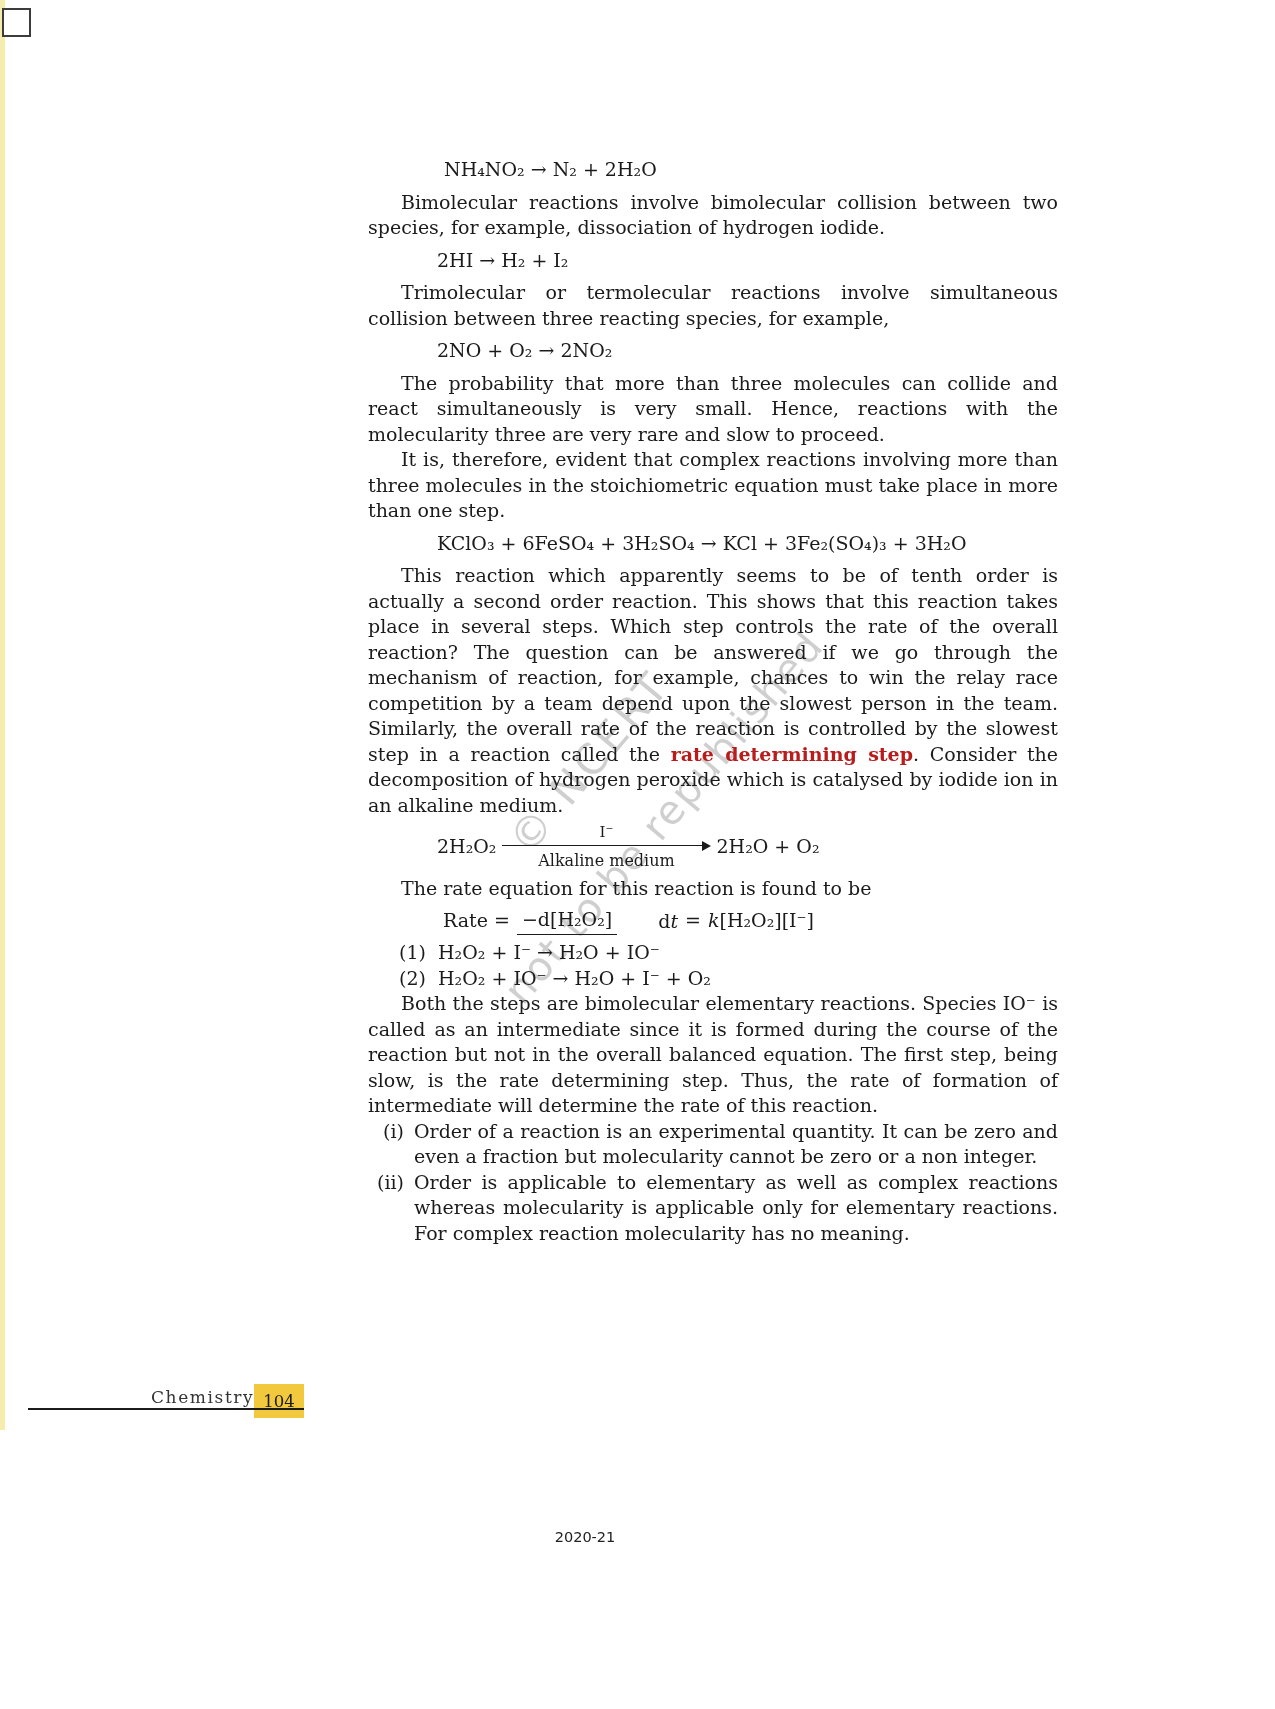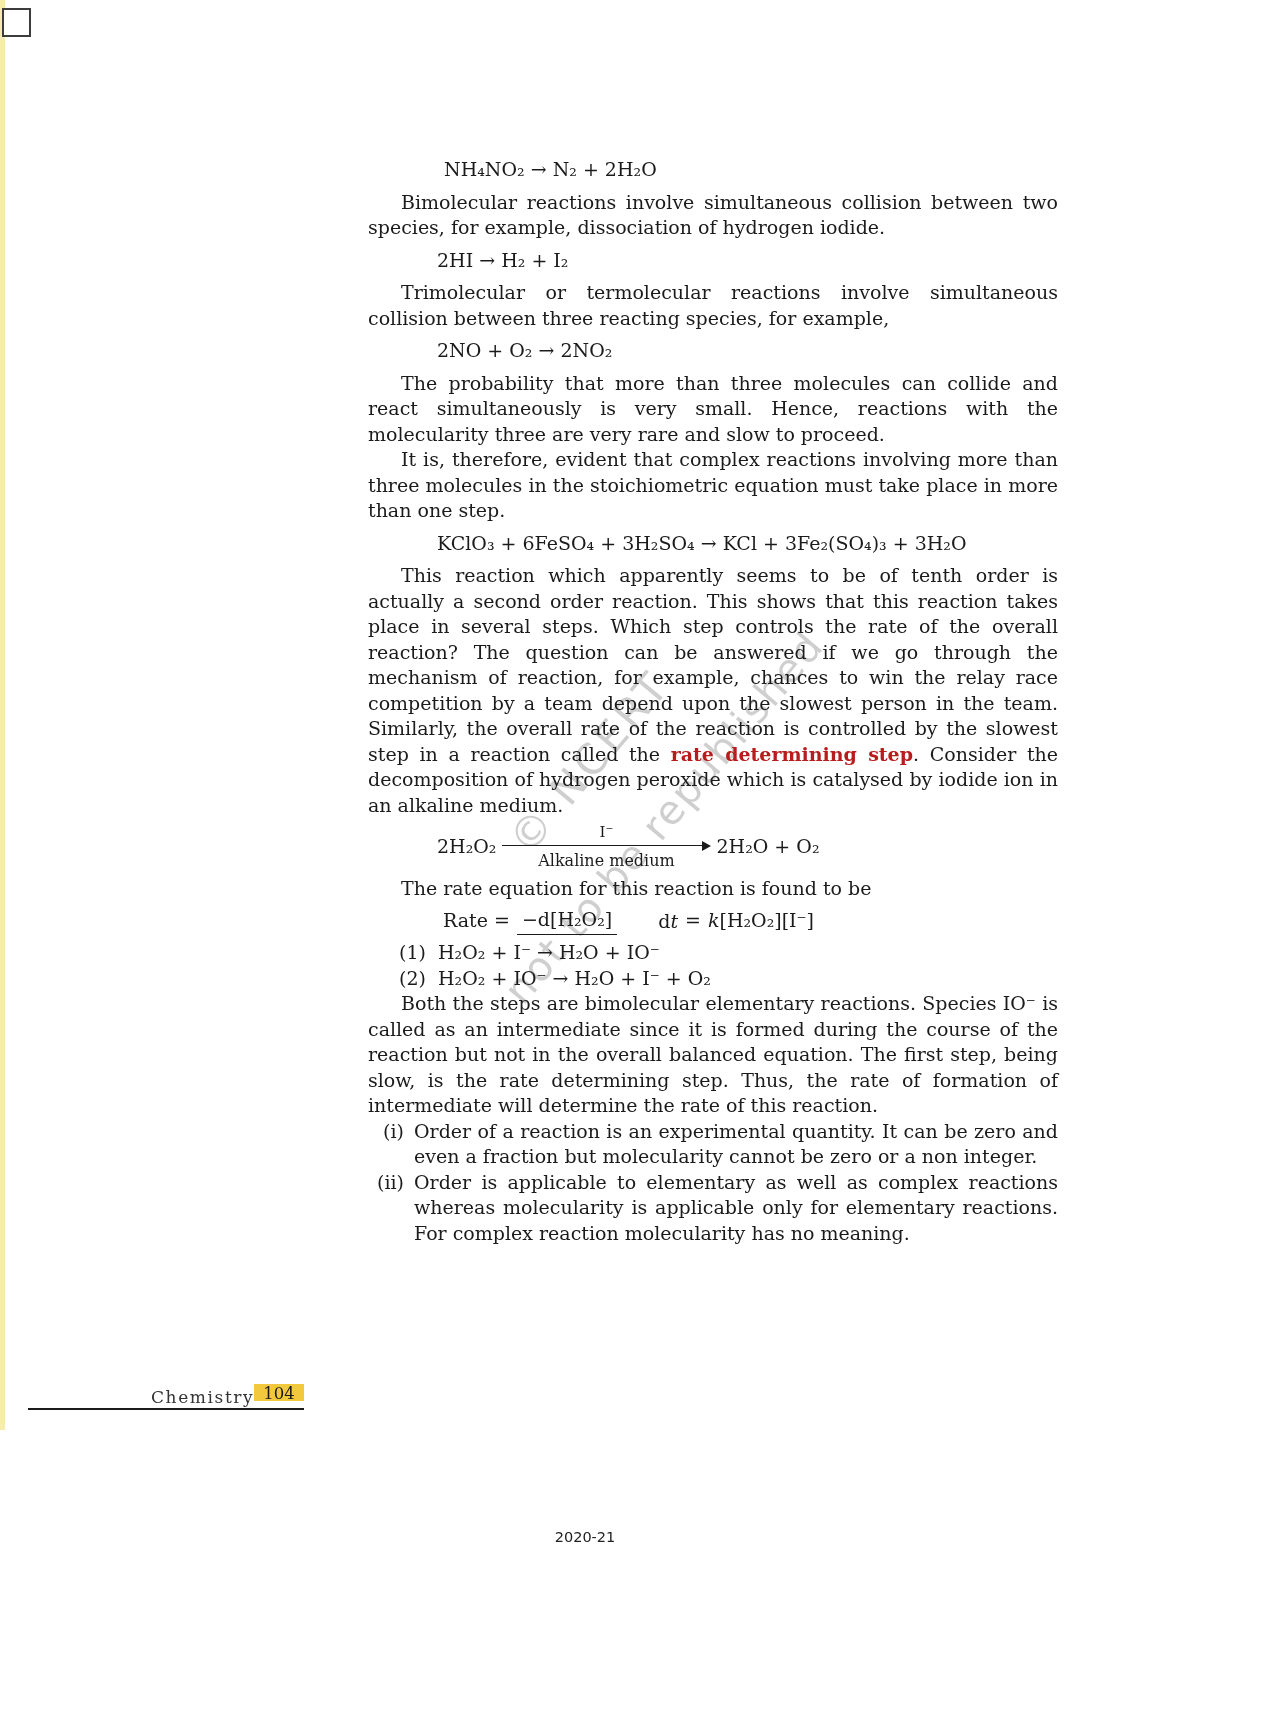--- a/index.html
+++ b/index.html
@@ -68,22 +68,22 @@
   .step-formula { margin-left:11px; white-space:nowrap; }
 
   .list-item { display:flex; }
   .li-label { flex:0 0 36px; text-align:right; }
   .li-text { flex:1; margin-left:10px; text-align:justify; }
 
   .footer { position:absolute; left:0; top:1384px; width:320px; height:28px; z-index:3; }
   .footer-rule { position:absolute; left:28px; top:24px; width:276px; height:2px; background:#1b1b1b; }
   .footer-book { position:absolute; left:151px; top:3px; font-size:17px; letter-spacing:1.6px; color:#333; }
   .footer-pagebox {
-    position:absolute; left:254px; top:0; width:50px; height:17px;
-    background:#f2c83d; display:flex; justify-content:center;
+    position:absolute; left:254px; top:0; width:50px; height:34px;
+    background:#f2c83d; display:flex; align-items:center; justify-content:center;
     font-size:16.5px; color:#1b1b1b;
   }
 
   .year {
     position:absolute; top:1529px; left:0; width:1170px; text-align:center;
     font-family:"DejaVu Sans",sans-serif; font-size:14.5px; color:#222; z-index:3;
   }
 </style>
 </head>
 <body>
@@ -95,21 +95,21 @@
 
   <div class="watermark">
     <div class="wm-line1">© NCERT</div>
     <div class="wm-line2">not to be republished</div>
   </div>
 
   <div class="content">
 
     <div class="eq eq-first">NH₄NO₂ → N₂ + 2H₂O</div>
 
-    <p class="para">Bimolecular reactions involve simultaneous collision between two species, for example, dissociation of hydrogen iodide.</p>
+    <p class="para">Bimolecular reactions involve bimolecular collision between two species, for example, dissociation of hydrogen iodide.</p>
 
     <div class="eq">2HI → H₂ + I₂</div>
 
     <p class="para">Trimolecular or termolecular reactions involve simultaneous collision between three reacting species, for example,</p>
 
     <div class="eq">2NO + O₂ → 2NO₂</div>
 
     <p class="para">The probability that more than three molecules can collide and react simultaneously is very small. Hence, reactions with the molecularity three are very rare and slow to proceed.</p>
 
     <p class="para">It is, therefore, evident that complex reactions involving more than three molecules in the stoichiometric equation must take place in more than one step.</p>

